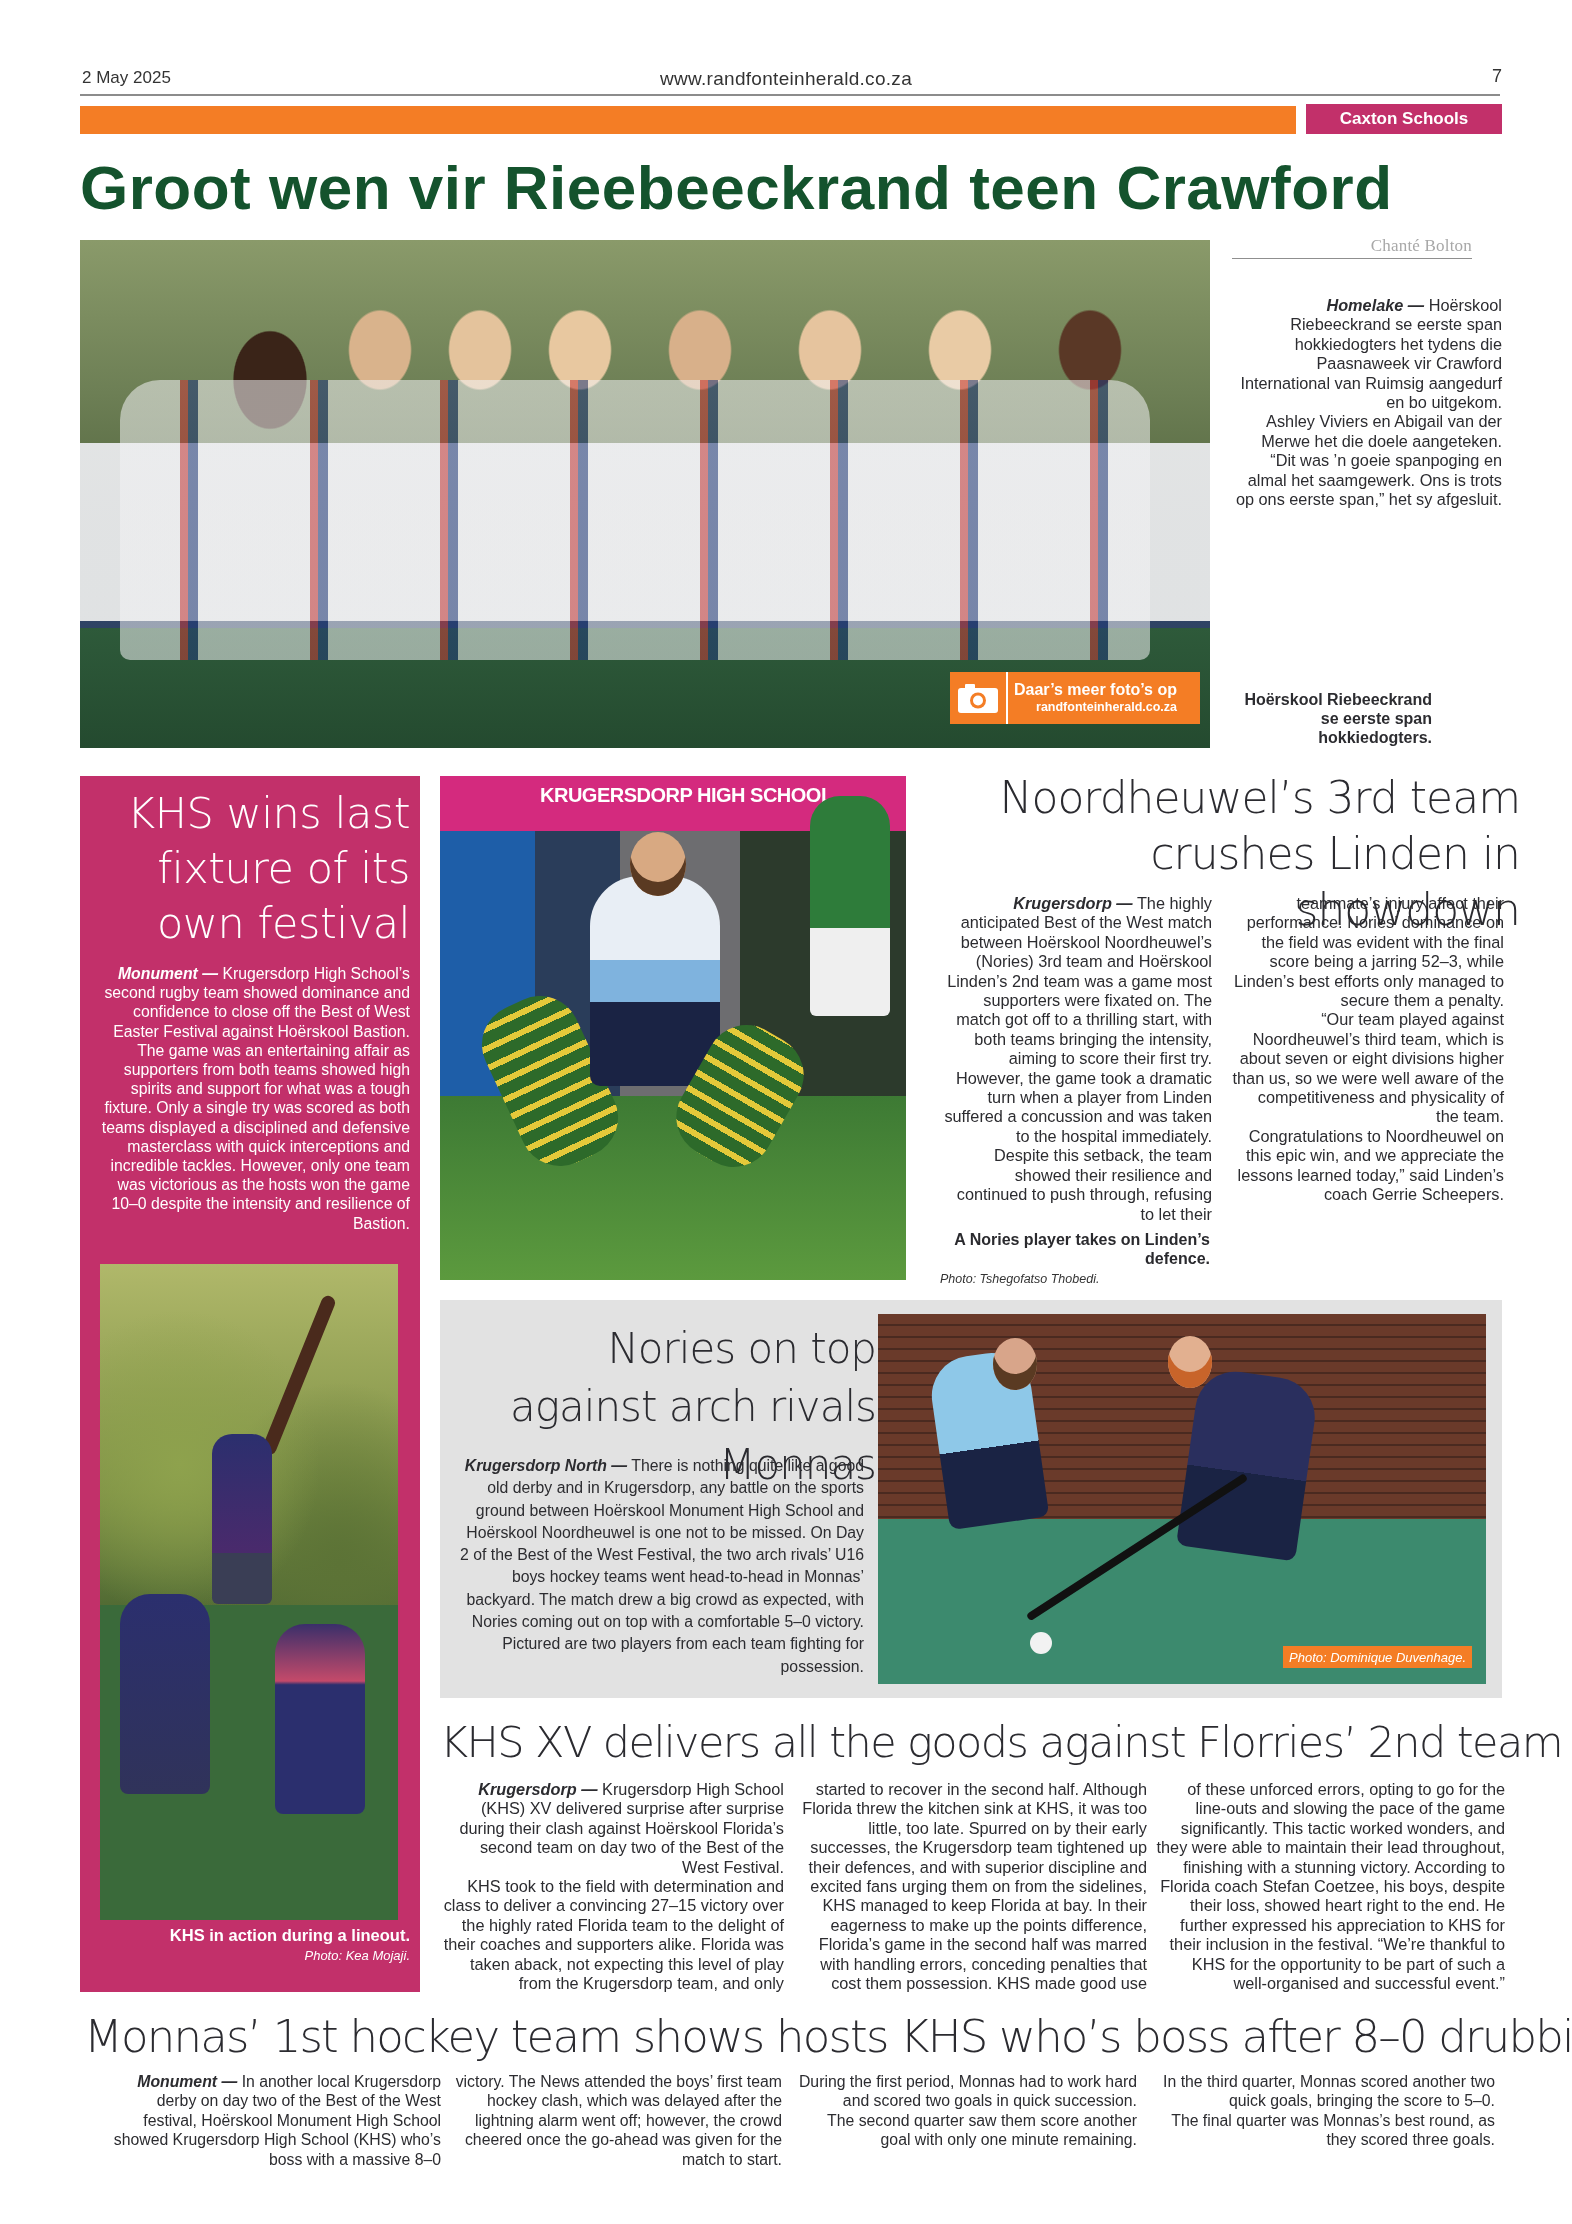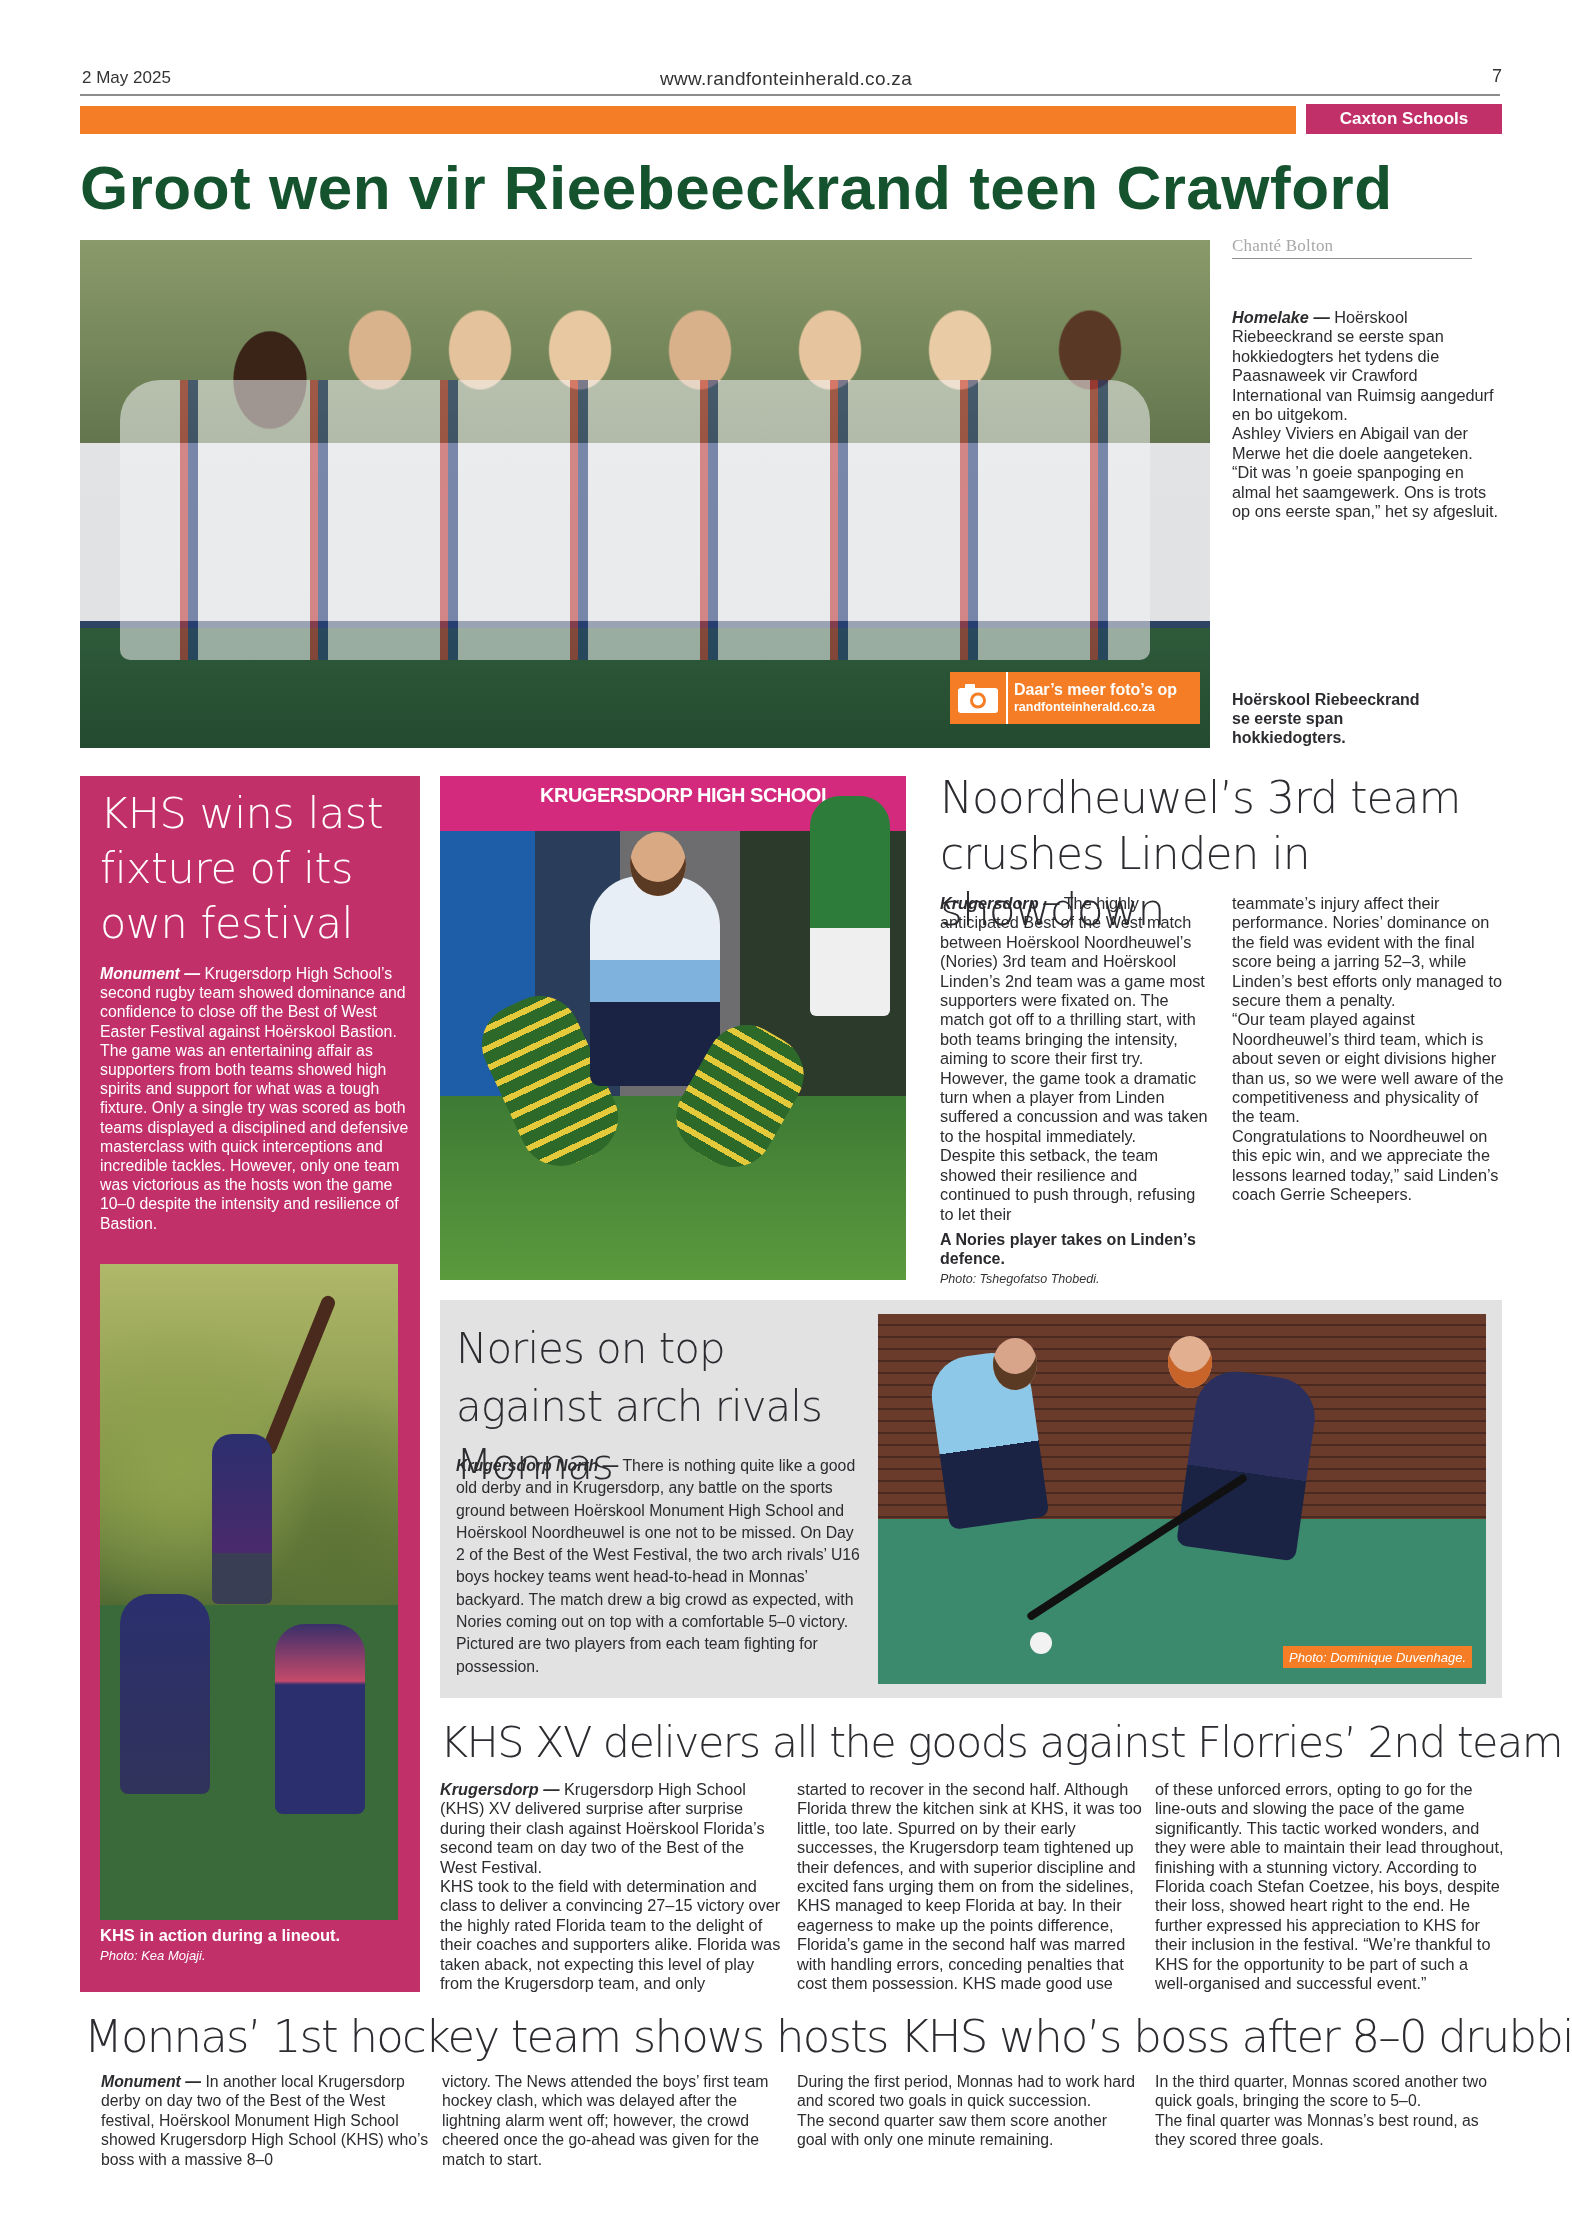--- a/index.html
+++ b/index.html
@@ -1,19 +1,19 @@
 <!DOCTYPE html>
 <html><head>
 <meta charset="utf-8">
 <style>
   * { box-sizing: border-box; margin: 0; padding: 0; }
   html, body { width: 1572px; height: 2224px; background: #ffffff; overflow: hidden; }
   body { position: relative; font-family: "Liberation Sans", sans-serif; color: #2a2a2e; }
 
-  .abs { position: absolute; }
+  .abs { position: absolute; text-align: right; }
 
   
   .hdr-date { left: 82px; top: 68px; font-size: 17px; font-family: "Liberation Sans Narrow", "Liberation Sans", sans-serif; color: #333; }
   .hdr-url  { left: 0; width: 1572px; top: 68px; text-align: center; font-size: 19px; color: #333; letter-spacing: 0.3px; }
   .hdr-page { right: 70px; top: 66px; font-size: 18px; color: #333; }
   .hdr-rule { left: 80px; width: 1420px; top: 94px; height: 2px; background: #8c8c8c; }
   .orange-bar { left: 80px; top: 106px; width: 1216px; height: 28px; background: #f47d25; }
   .section-tag { left: 1306px; top: 104px; width: 196px; height: 30px; background: #c2306a; color: #fff; font-weight: bold; font-size: 17px; display: flex; align-items: center; justify-content: center; }
 
   .main-headline { left: 80px; top: 152px; font-size: 62px; font-weight: bold; color: #14532d; letter-spacing: 0.5px; white-space: nowrap; }
@@ -49,21 +49,21 @@
   .more-photos .cam svg { width: 42px; height: 32px; }
   .more-photos .txt1 { font-weight: bold; font-size: 16px; line-height: 18px; }
   .more-photos .txt2 { font-weight: bold; font-size: 12.5px; line-height: 16px; }
 
   .byline { left: 1232px; top: 236px; width: 240px; font-size: 17px; color: #a8a8a8; font-family: Liberation Serif, serif; font-weight: 300; border-bottom: 1.5px solid #8f8f8f; padding-bottom: 2px; letter-spacing: 0.2px; }
 
   .body-text { font-size: 16.3px; line-height: 19.4px; color: #2c2c30; }
   .body-text b i, .body-text .dateline { font-weight: bold; font-style: italic; }
   .body-text p { margin: 0; }
 
-  .top-story { left: 1232px; top: 308px; width: 270px; }
+  .top-story { left: 1232px; top: 296px; width: 270px; }
   .top-caption { left: 1232px; top: 690px; width: 200px; font-weight: bold; font-size: 16px; line-height: 19px; color: #2c2c30; }
 
   
   .pink-col { left: 80px; top: 776px; width: 340px; height: 1216px; background: #c2306a; }
   .pink-headline { left: 100px; top: 786px; width: 310px; font-family: "DejaVu Sans", sans-serif; font-weight: 200; font-size: 43px; line-height: 55px; color: #ffffff; letter-spacing: -0.5px; }
   .pink-body { left: 100px; top: 964px; width: 310px; color: #ffffff; font-size: 15.8px; line-height: 19.2px; }
   .pink-body .dateline { font-weight: bold; font-style: italic; }
   .photo-lineout {
     left: 100px; top: 1264px; width: 298px; height: 656px;
     background:

